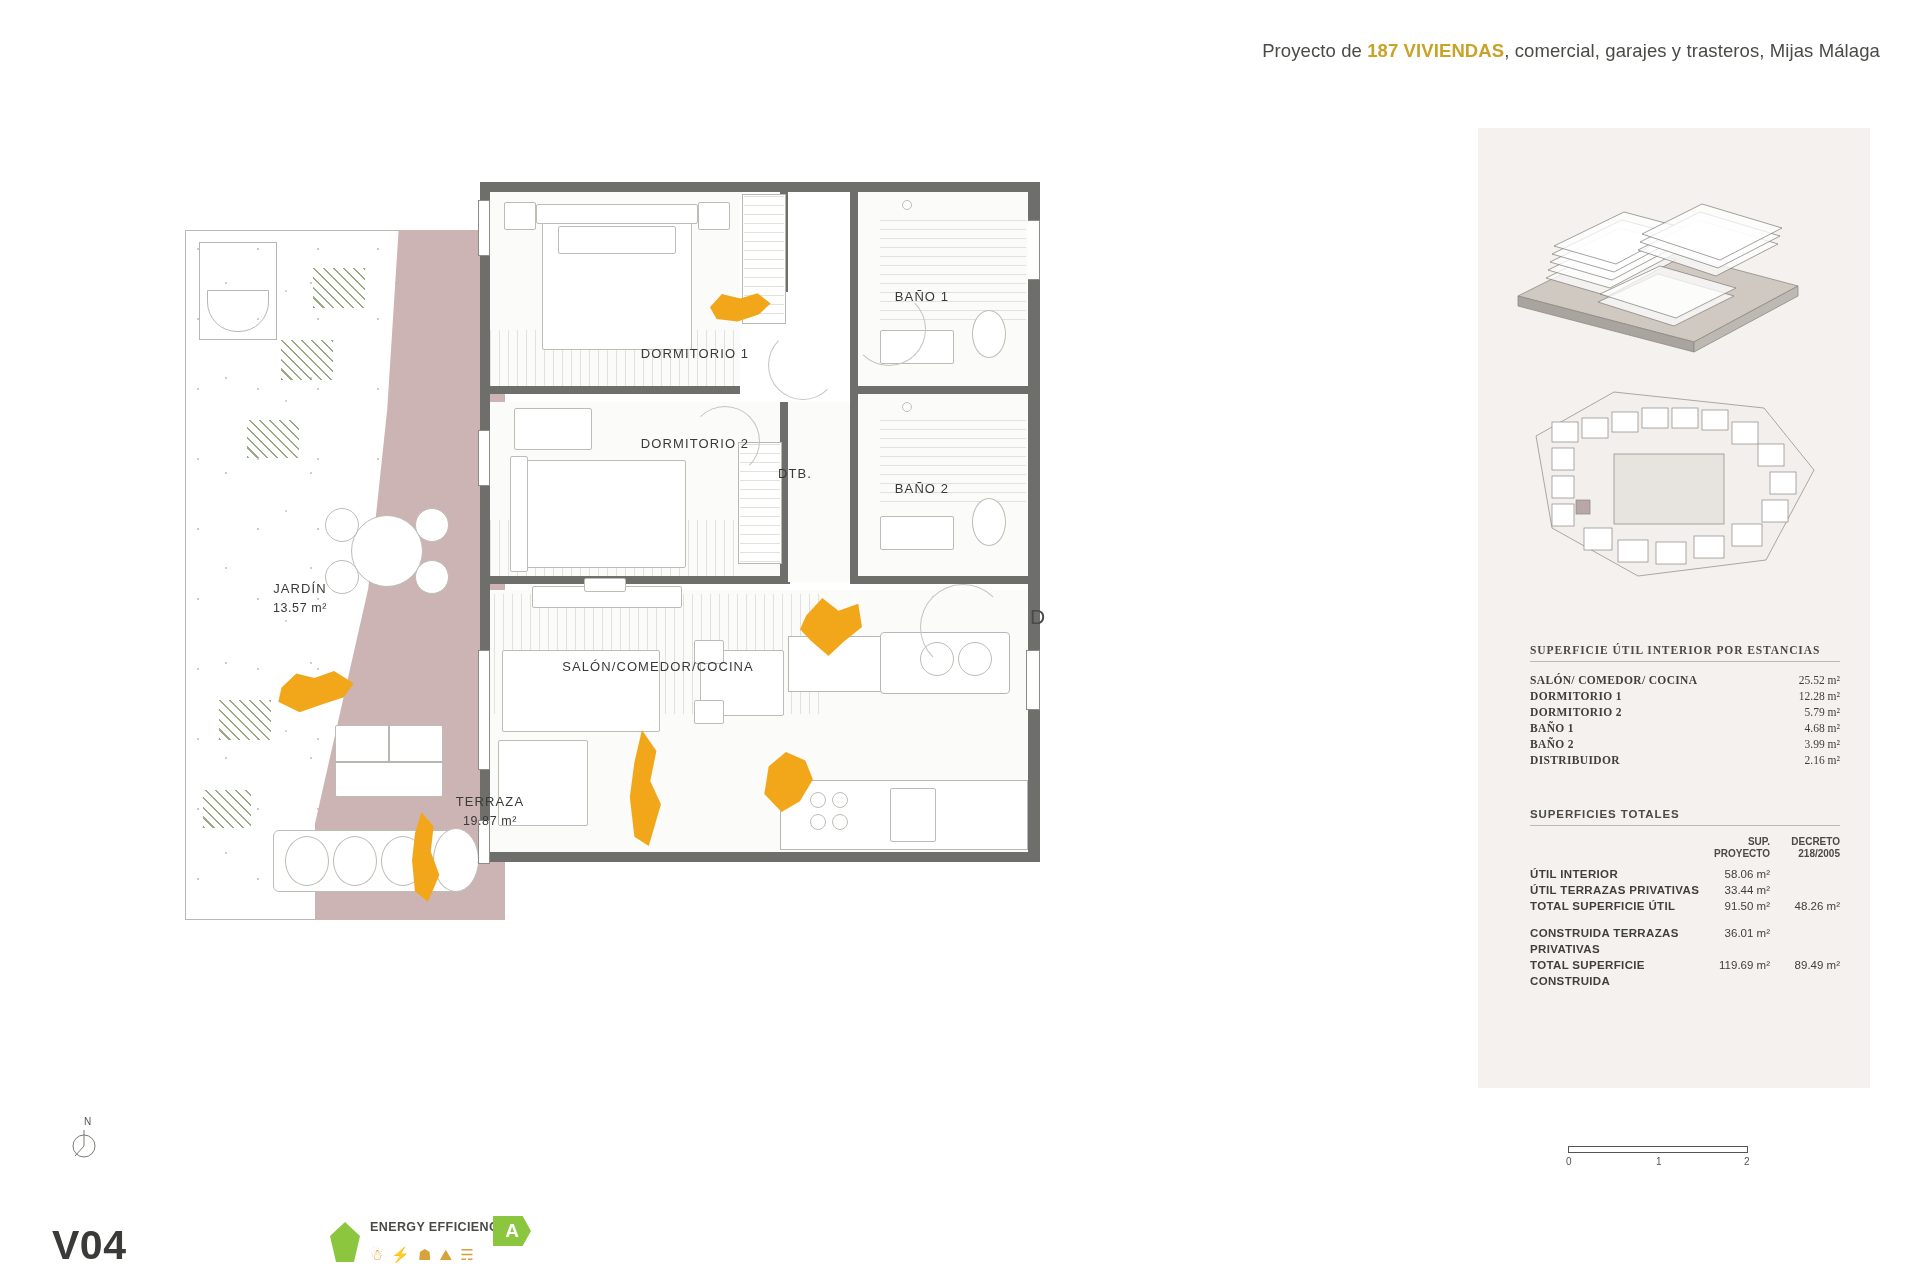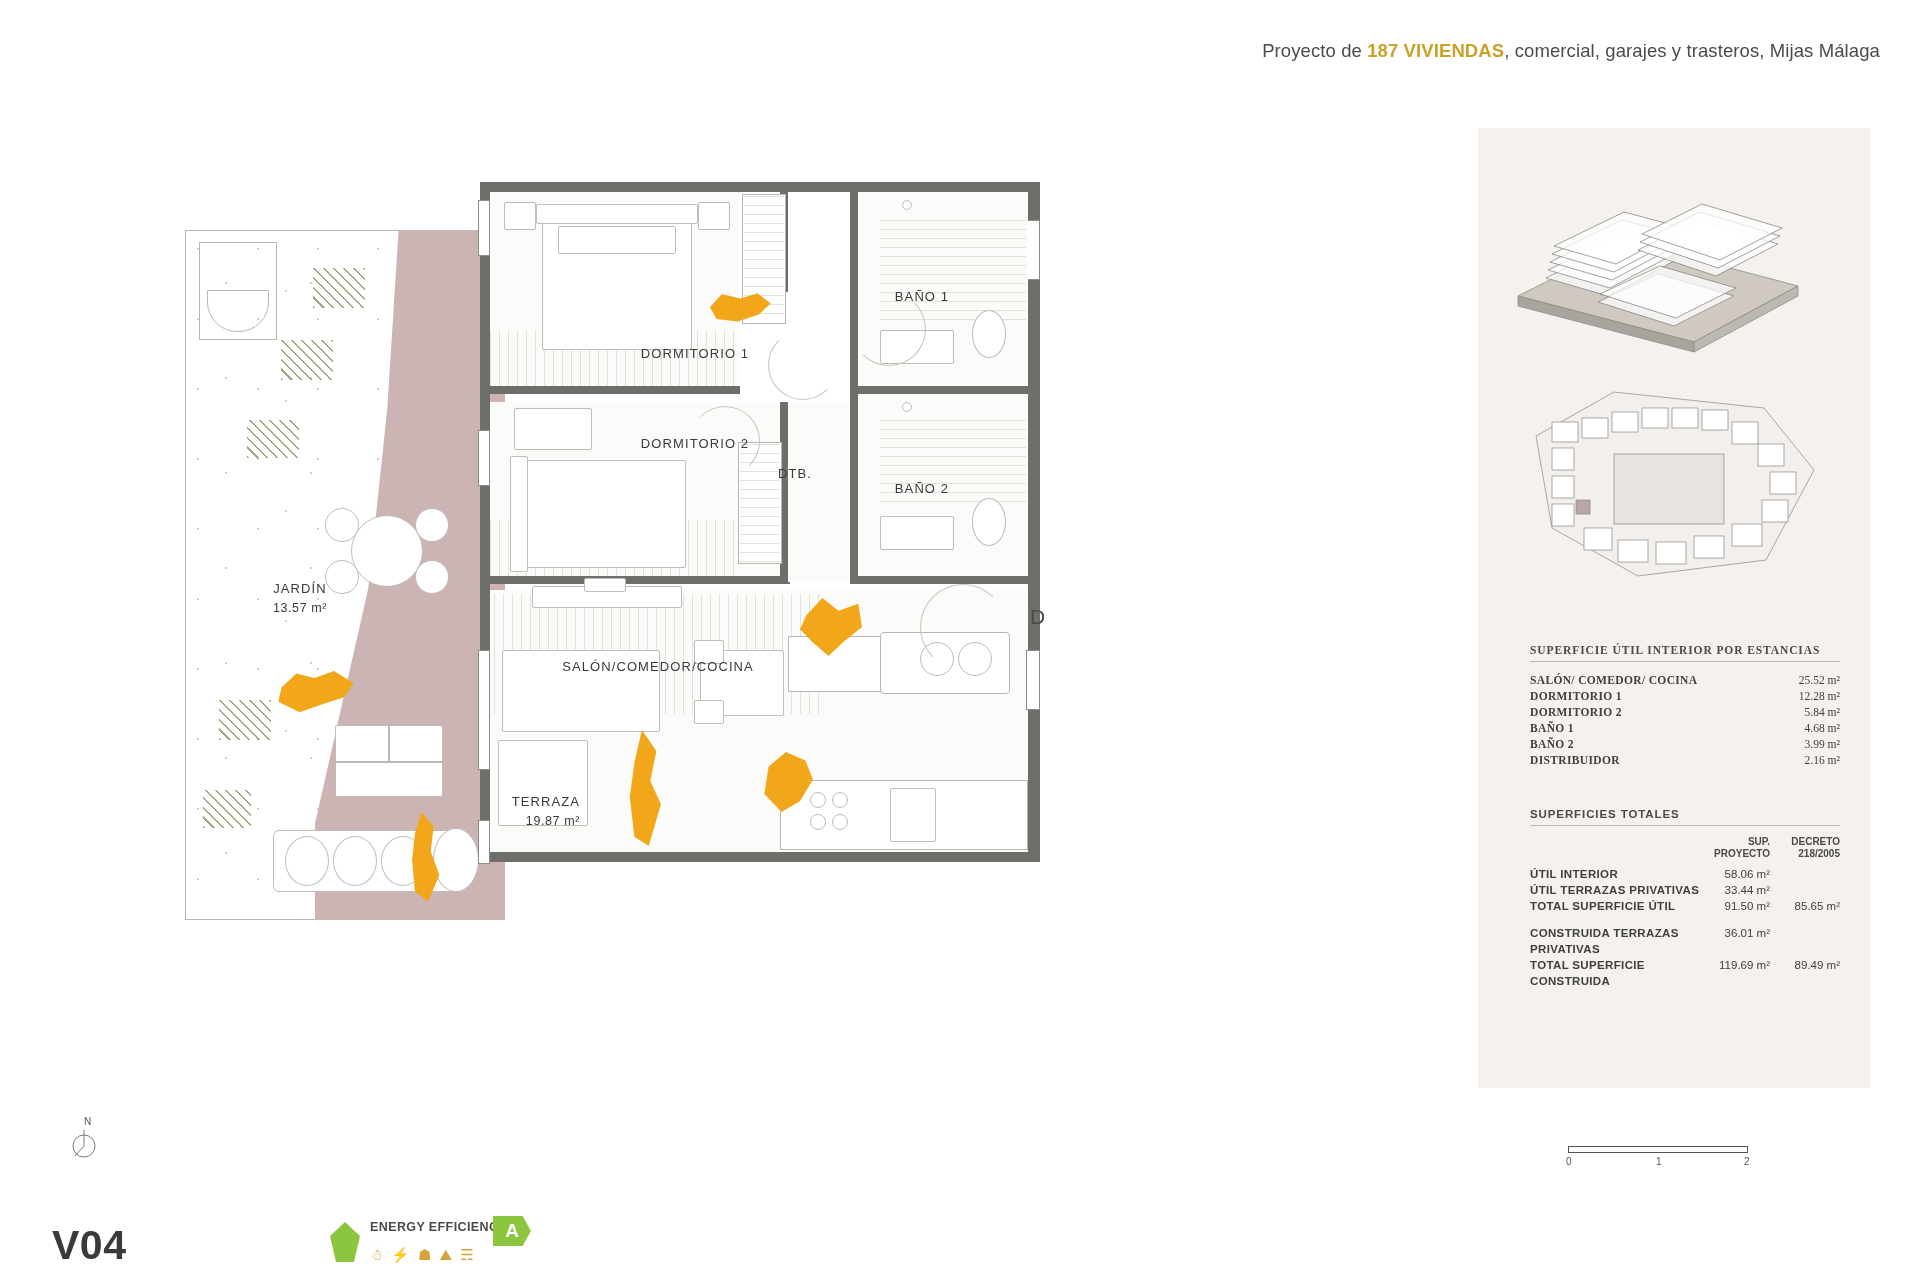--- a/index.html
+++ b/index.html
@@ -270,21 +270,21 @@
       <div class="blob" style="left:226px;top:112px;width:66px;height:32px;clip-path:polygon(6% 48%,24% 6%,52% 20%,78% 4%,98% 36%,80% 70%,48% 92%,16% 84%);"></div>
       <div class="blob" style="left:320px;top:418px;width:62px;height:58px;clip-path:polygon(10% 30%,36% 0%,62% 22%,94% 10%,100% 50%,70% 76%,46% 100%,18% 74%,0 54%);"></div>
       <div class="blob" style="left:146px;top:550px;width:38px;height:116px;clip-path:polygon(42% 0%,80% 18%,64% 44%,92% 64%,60% 100%,22% 92%,10% 58%,22% 28%);"></div>
       <div class="blob" style="left:280px;top:572px;width:54px;height:60px;clip-path:polygon(16% 24%,48% 0%,84% 14%,98% 46%,74% 82%,40% 100%,8% 70%);"></div>
     </div>
 
     <div class="room-label" style="left:60px;top:400px;width:180px;">
       <div>JARDÍN</div>
       <div class="area">13.57 m²</div>
     </div>
-    <div class="room-label" style="left:250px;top:613px;width:180px;text-align:right;">
+    <div class="room-label" style="left:250px;top:613px;width:180px;">
       <div>TERRAZA</div>
       <div class="area">19.87 m²</div>
     </div>
     <div class="room-label" style="left:455px;top:165px;width:180px;">
       <div>DORMITORIO 1</div>
     </div>
     <div class="room-label" style="left:455px;top:255px;width:180px;">
       <div>DORMITORIO 2</div>
     </div>
     <div class="room-label" style="left:358px;top:478px;width:300px;">
@@ -358,21 +358,21 @@
       <div class="row">
           <div class="nm">SALÓN/ COMEDOR/ COCINA</div>
           <div class="v1">25.52 m²</div>
         </div>
       <div class="row">
           <div class="nm">DORMITORIO 1</div>
           <div class="v1">12.28 m²</div>
         </div>
       <div class="row">
           <div class="nm">DORMITORIO 2</div>
-          <div class="v1">5.84 m²</div>
+          <div class="v1">5.79 m²</div>
         </div>
       <div class="row">
           <div class="nm">BAÑO 1</div>
           <div class="v1">4.68 m²</div>
         </div>
       <div class="row">
           <div class="nm">BAÑO 2</div>
           <div class="v1">3.99 m²</div>
         </div>
       <div class="row">
@@ -400,21 +400,21 @@
           <div class="v2"></div>
         </div>
       <div class="row">
           <div class="nm">ÚTIL TERRAZAS PRIVATIVAS</div>
           <div class="v1">33.44 m²</div>
           <div class="v2"></div>
         </div>
       <div class="row">
           <div class="nm">TOTAL SUPERFICIE ÚTIL</div>
           <div class="v1">91.50 m²</div>
-          <div class="v2">85.65 m²</div>
+          <div class="v2">48.26 m²</div>
         </div>
       <div class="gap"></div>
       <div class="row">
           <div class="nm">CONSTRUIDA TERRAZAS PRIVATIVAS</div>
           <div class="v1">36.01 m²</div>
           <div class="v2"></div>
         </div>
       <div class="row">
           <div class="nm">TOTAL SUPERFICIE CONSTRUIDA</div>
           <div class="v1">119.69 m²</div>

